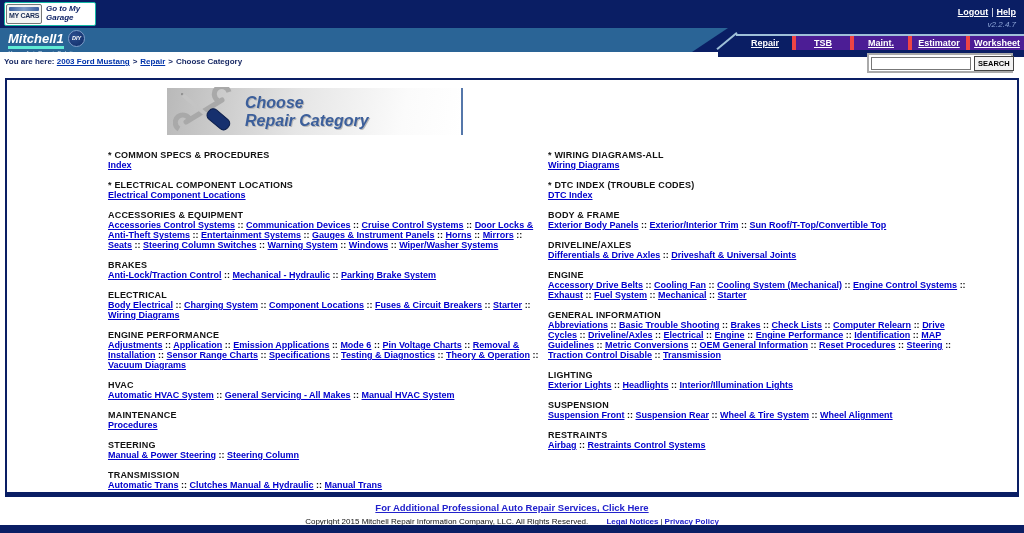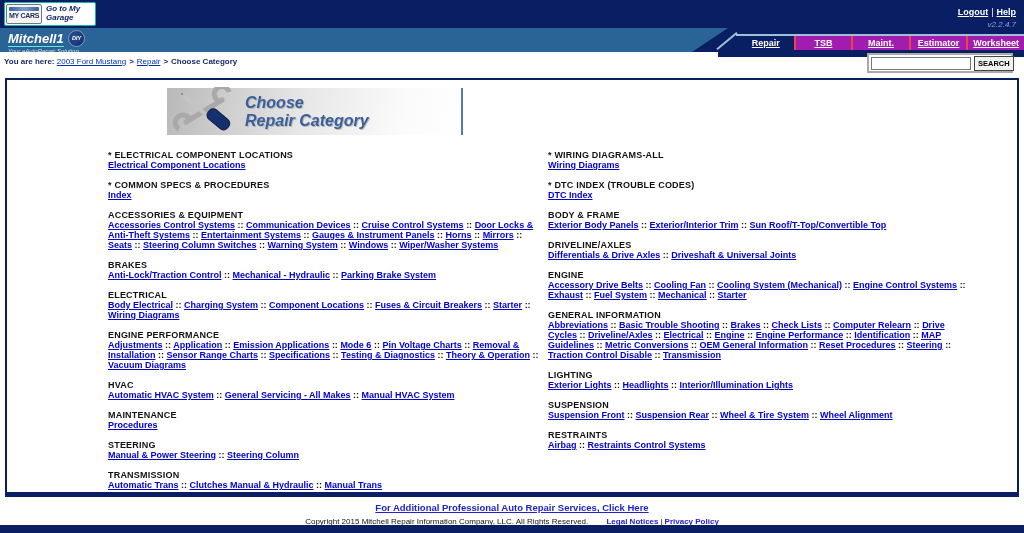--- a/index.html
+++ b/index.html
@@ -19,42 +19,42 @@
                   color:#0a1e64; line-height:9px; }
   .session-links { position:absolute; right:8px; top:1px; text-align:right;margin-left:7px; }
   .session-links a { color:#fff; font-size:9px; font-weight:bold; text-decoration:underline; }
   .session-links .div { color:#fff; font-size:9px; margin:0 3px; }
   .version { color:#8ea6d8; font-size:8px; font-style:italic; margin-top:1px; }
 
   
   .brand-bar { position:relative; height:24px; background:#2a6496; }
   .logo-block { position:absolute; left:8px; top:1px; }
   .brand-name { display:inline-block; color:#fff; font-size:13px; font-weight:bold; font-style:italic;
-                border-bottom:1px solid #5eead4; line-height:13px; padding-bottom:1px; }
+                border-bottom:3px solid #5eead4; line-height:13px; padding-bottom:1px; }
   .tagline { font-size:6px; color:#cfe0ef; font-style:italic; margin-top:1px; }
   .diy-badge { position:absolute; left:68px; top:2px; width:17px; height:17px; border-radius:50%;
                background:radial-gradient(circle at 35% 35%, #2c4f8f, #0d2a66); border:1px solid #7d9cc8;
                color:#fff; font-size:5.5px; font-style:italic; font-weight:bold; text-align:center; line-height:15px; }
   .tab-zone { position:absolute; right:0; top:0; bottom:0; width:332px; background:#0a1e64;
               clip-path:polygon(36px 0, 100% 0, 100% 100%, 0 100%); }
   .tab-accent { position:absolute; left:44px; right:0; top:6px; height:2px; background:#9fc0d8; }
   .tab-accent-diag { position:absolute; left:22px; top:12px; width:26px; height:2px; background:#9fc0d8;
                      transform:rotate(-40deg); }
   .tabs { position:absolute; left:46px; right:0; top:8px; bottom:2px; display:flex; }
-  .tab { flex:1; display:flex; align-items:center; justify-content:center; background:#a21caf;
-         border-left:2px solid #ef4444; }
+  .tab { flex:1; display:flex; align-items:center; justify-content:center; background:#4c1d95;
+         border-left:4px solid #ef4444; }
   .tab:first-child { border-left:none; }
   .tab.active { background:#0a1e64; }
   .tab a { color:#fff; font-size:9px; font-weight:bold; text-decoration:underline; }
 
   
   .utility-row { position:relative; height:26px; background:#fff; }
   .sub-strip { position:absolute; right:0; top:0; width:306px; height:5px; background:#0a1e64; }
   .breadcrumb { padding:5px 0 0 4px; font-size:8px; color:#1a2b66; font-weight:bold; }
-  .breadcrumb a { color:#0033aa; font-weight:normal; text-decoration:underline; }
+  .breadcrumb a { color:#0033aa; font-weight:bold; text-decoration:underline; }
   .breadcrumb .bc-sep { margin:0 3px; color:#1a2b66; }
   .search-panel { position:absolute; right:11px; top:1px; width:146px; height:20px; background:#fff;
                   border:2px solid #aaa; display:flex; align-items:center; padding:0 2px; }
   .search-input { width:100px; height:13px; border:1px solid #777; font-size:9px; padding:0 2px; }
   .search-btn { margin-left:3px; height:15px; font-size:7.5px; font-weight:bold; color:#000;
                 background:#f2f2f2; border:1px solid #444; padding:0 3px; cursor:pointer; }
 
   
   .panel { position:relative; margin:0 5px; height:419px; background:#fff;
            border:2px solid #0a1e64; border-bottom:5px solid #0a1e64; overflow:hidden; }
@@ -154,26 +154,26 @@
       </svg>
     </span>
     <div class="banner-title">
       <div>Choose</div>
       <div>Repair Category</div>
     </div>
   </div>
   <div class="columns">
     <div class="col-left" id="col-left">
         <div class="section">
+          <div class="sec-head">* COMMON SPECS &amp; PROCEDURES</div>
+          <div class="sec-links"><a class="cat-link">Index</a></div>
+        </div>
+        <div class="section">
           <div class="sec-head">* ELECTRICAL COMPONENT LOCATIONS</div>
           <div class="sec-links"><a class="cat-link">Electrical Component Locations</a></div>
-        </div>
-        <div class="section">
-          <div class="sec-head">* COMMON SPECS &amp; PROCEDURES</div>
-          <div class="sec-links"><a class="cat-link">Index</a></div>
         </div>
         <div class="section">
           <div class="sec-head">ACCESSORIES &amp; EQUIPMENT</div>
           <div class="sec-links"><a class="cat-link">Accessories Control Systems</a><span class="sep"> :: </span><a class="cat-link">Communication Devices</a><span class="sep"> :: </span><a class="cat-link">Cruise Control Systems</a><span class="sep"> :: </span><a class="cat-link">Door Locks &amp; Anti-Theft Systems</a><span class="sep"> :: </span><a class="cat-link">Entertainment Systems</a><span class="sep"> :: </span><a class="cat-link">Gauges &amp; Instrument Panels</a><span class="sep"> :: </span><a class="cat-link">Horns</a><span class="sep"> :: </span><a class="cat-link">Mirrors</a><span class="sep"> :: </span><a class="cat-link">Seats</a><span class="sep"> :: </span><a class="cat-link">Steering Column Switches</a><span class="sep"> :: </span><a class="cat-link">Warning System</a><span class="sep"> :: </span><a class="cat-link">Windows</a><span class="sep"> :: </span><a class="cat-link">Wiper/Washer Systems</a></div>
         </div>
         <div class="section">
           <div class="sec-head">BRAKES</div>
           <div class="sec-links"><a class="cat-link">Anti-Lock/Traction Control</a><span class="sep"> :: </span><a class="cat-link">Mechanical - Hydraulic</a><span class="sep"> :: </span><a class="cat-link">Parking Brake System</a></div>
         </div>
         <div class="section">

